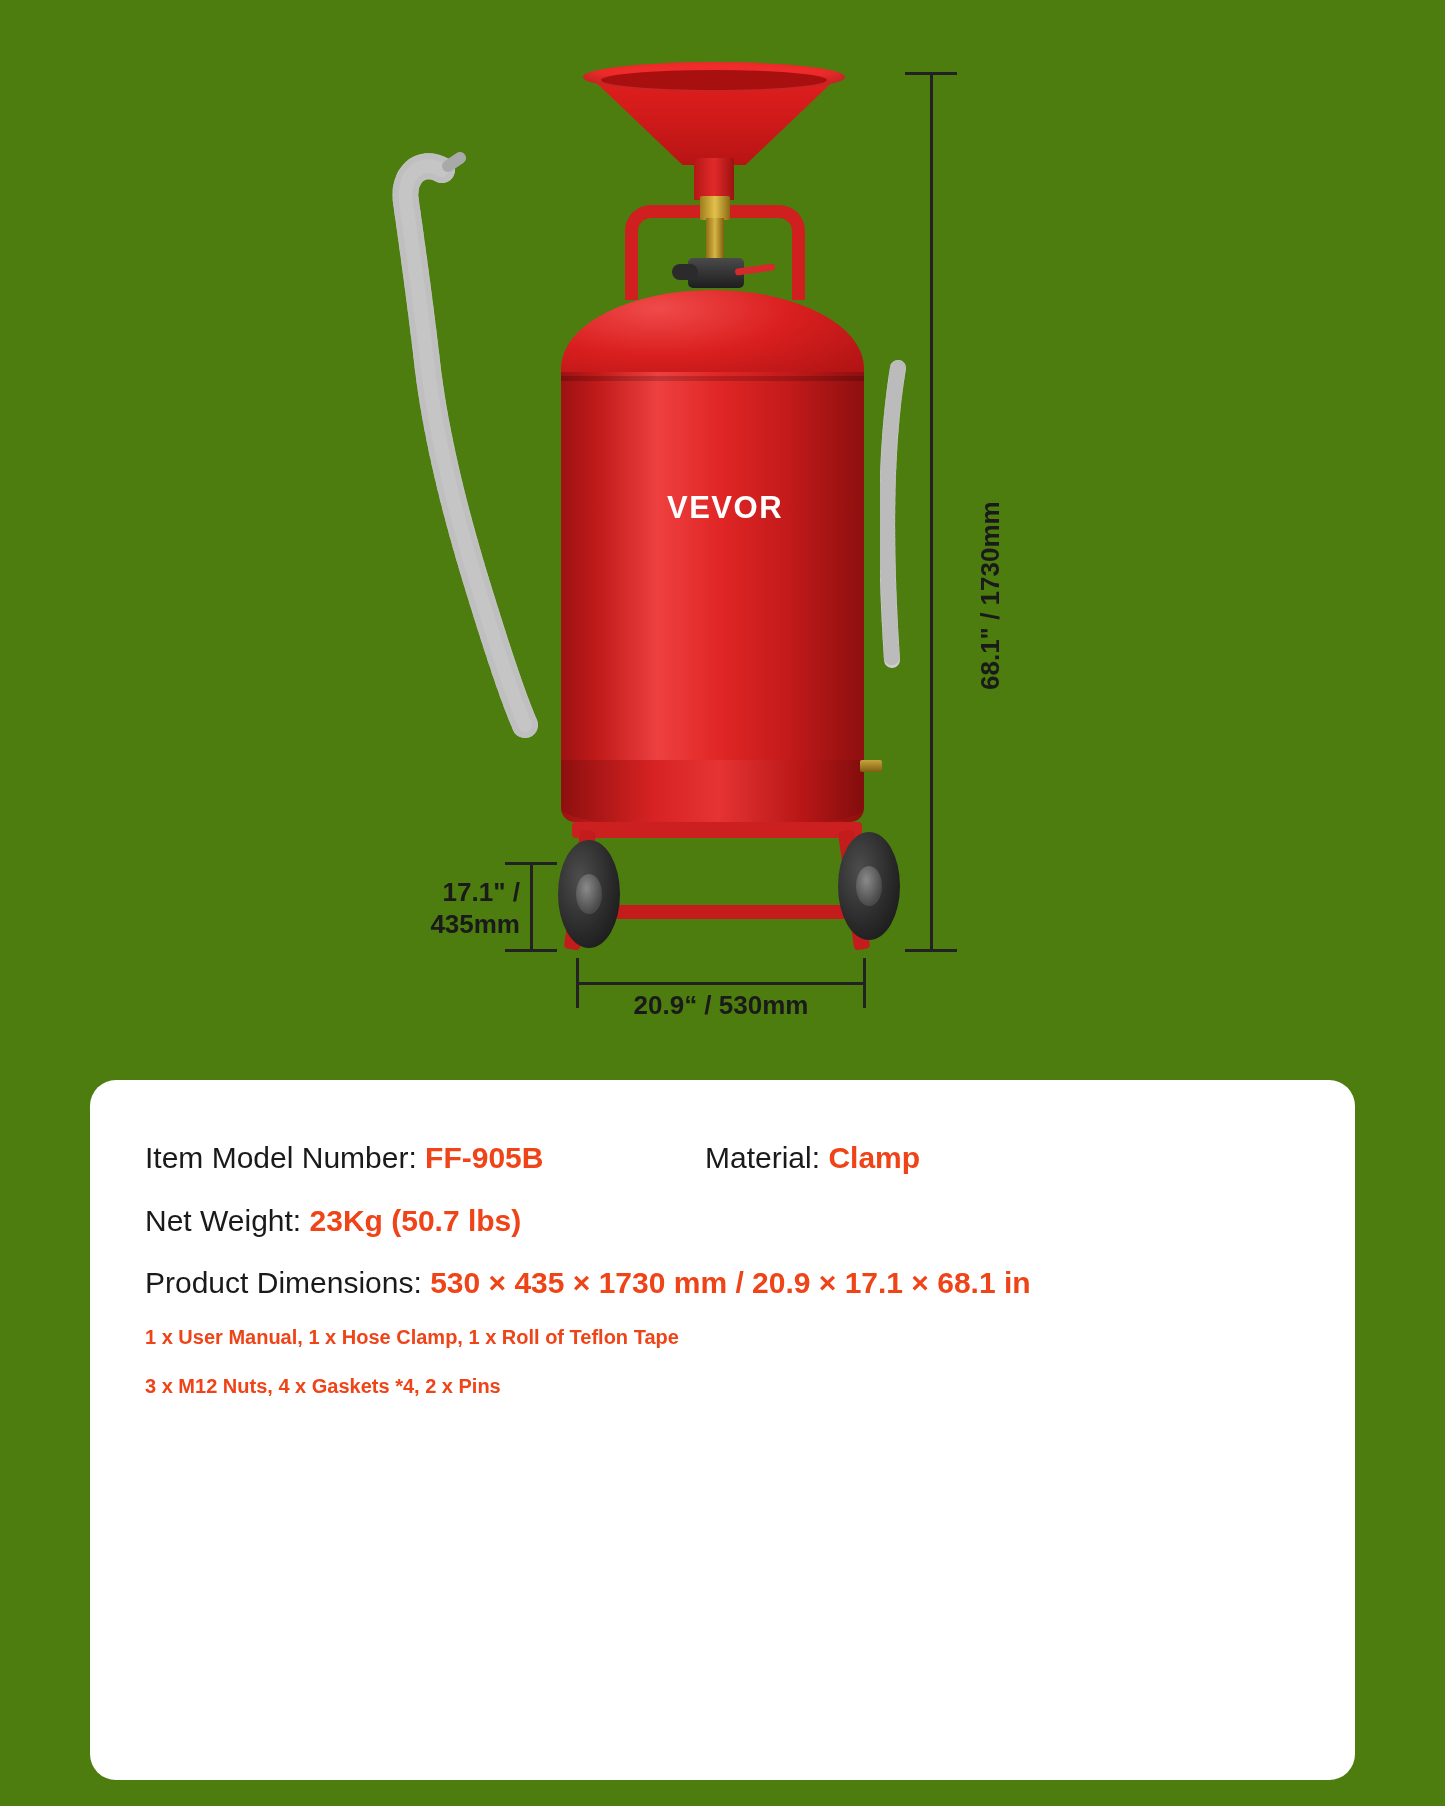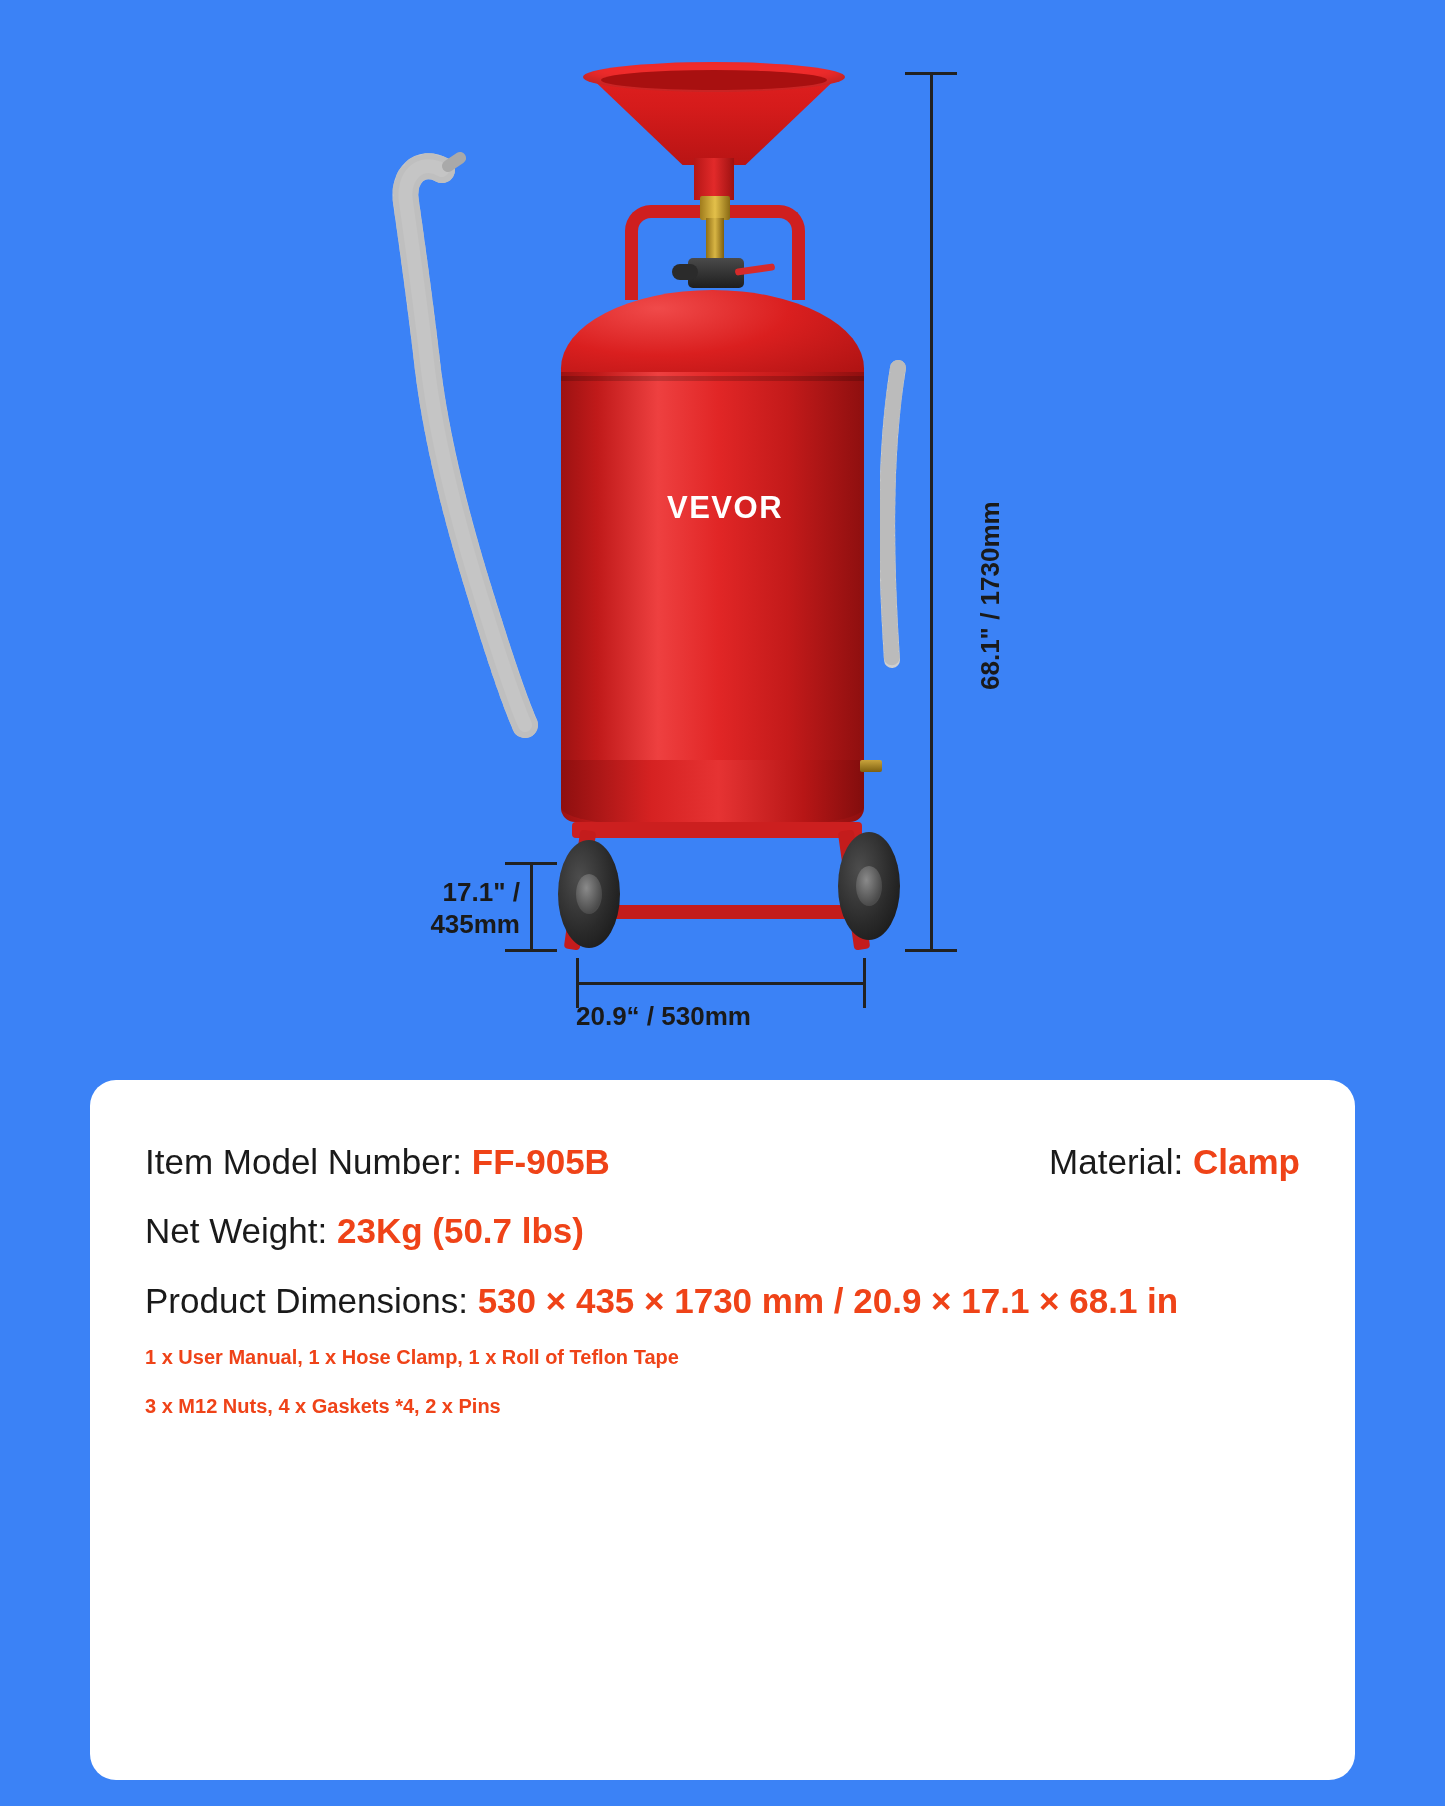--- a/index.html
+++ b/index.html
@@ -5,21 +5,21 @@
   * { box-sizing: border-box; }
   html, body {
     margin: 0; padding: 0;
     background: #f7f7f7;
     font-family: "Liberation Sans", sans-serif;
   }
   .page {
     position: relative;
     width: 1445px;
     height: 1806px;
-    background: #3b82f6;
+    background: #4d7c0f;
     overflow: hidden;
   }
 
   
   .illustration {
     position: absolute;
     left: 0; top: 0;
     width: 1445px;
     height: 1060px;
   }
@@ -229,25 +229,24 @@
     left: 90px; top: 1080px;
     width: 1265px;
     height: 700px;
     background: #ffffff;
     border-radius: 26px;
   }
   .spec-inner {
     padding: 58px 55px 40px 55px;
   }
   .spec-row {
-    font-size: 35px;
+    font-size: 30px;
     color: #1a1a1a;
     margin-bottom: 22px;
     line-height: 1.35;
-    justify-content: space-between;
   }
   .spec-row.top-row {
     display: flex;
   }
   .spec-row.top-row .left-col { width: 560px; }
   .val { color: #ef4318; font-weight: bold; }
   .lbl { color: #1a1a1a; font-weight: normal; }
   .acc-head {
     font-size: 27px;
     color: #1a1a1a;
@@ -318,21 +317,21 @@
 
     <div class="dim-line" style="left:530px; top:862px; width:3px; height:90px;"></div>
     <div class="dim-line" style="left:505px; top:862px; width:52px; height:3px;"></div>
     <div class="dim-line" style="left:505px; top:949px; width:52px; height:3px;"></div>
     <div class="dim-label" style="left:395px; top:877px; width:125px; text-align:right; white-space:pre-line;">17.1" /
 435mm</div>
 
     <div class="dim-line" style="left:576px; top:982px; width:290px; height:3px;"></div>
     <div class="dim-line" style="left:576px; top:958px; width:3px; height:50px;"></div>
     <div class="dim-line" style="left:863px; top:958px; width:3px; height:50px;"></div>
-    <div class="dim-label" style="left:576px; top:990px; width:290px; text-align:left;margin-top:11px;">20.9“ / 530mm</div>
+    <div class="dim-label" style="left:576px; top:990px; width:290px; text-align:center;">20.9“ / 530mm</div>
   </div>
 
   <div class="spec-card">
     <div class="spec-inner">
 
       <div class="spec-row top-row">
         <div class="left-col">
           <span class="lbl">Item Model Number:</span>
           <span class="val">FF-905B</span>
         </div>

